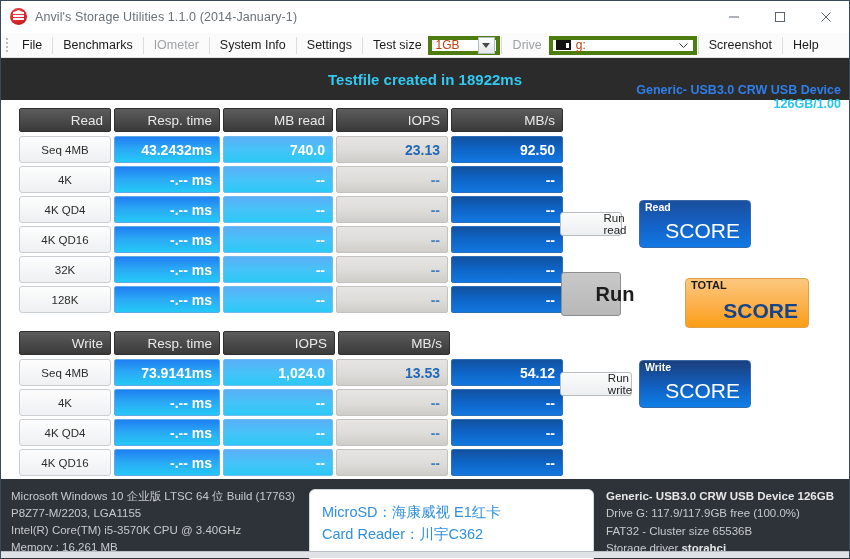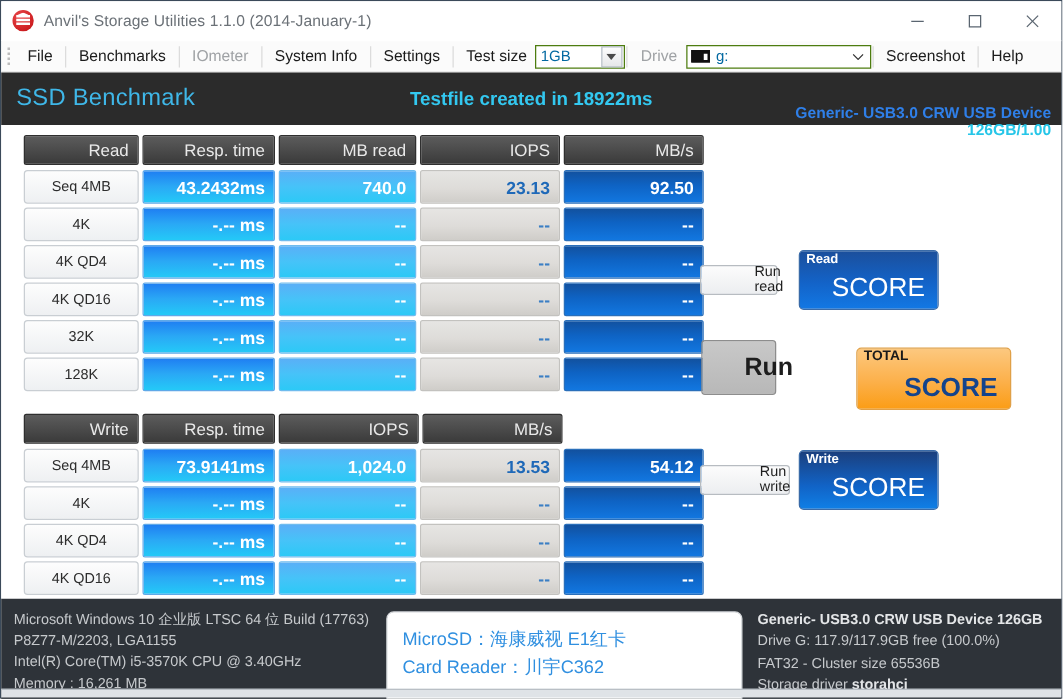--- a/index.html
+++ b/index.html
@@ -65,23 +65,23 @@
   .grip::before {
     content: ""; position: absolute; left: 2px; top: 1px;
     width: 2px; height: 2px; background: #bcbcbc;
     box-shadow: 0 4px 0 #bcbcbc, 0 8px 0 #bcbcbc, 0 12px 0 #bcbcbc;
   }
   .menu-item { padding: 3px 9px; white-space: nowrap; }
   .menu-item.disabled { color: #9fa2a5; }
   .msep { width: 1px; height: 17px; background: #dcdcdc; margin: 0 1px; }
   .testsize-label { padding: 3px 6px 3px 9px; }
   .combo {
-    height: 19px; border: 1px solid #4d7c0f; background: #fff;
+    height: 19px; border: 4px solid #4d7c0f; background: #fff;
     display: flex; align-items: center;
-    font-size: 12px; color: #0369a1; justify-content: flex-end;
+    font-size: 12px; color: #c2410c; justify-content: flex-end;
   }
   .combo.size { width: 72px; }
   .combo.size .val { padding-left: 4px; flex: 1; }
   .combo .arrowbox {
     width: 17px; height: 17px; margin: 0 1px 0 0;
     background: linear-gradient(#fdfdfd, #e6e7e9);
     border: 1px solid #b4bcc4;
     display: flex; align-items: center; justify-content: center;
   }
   .drive-label { padding: 3px 7px 3px 10px; color: #9fa2a5; }
@@ -345,21 +345,20 @@
           </svg>
       </div>
     </div>
     <div class="msep"></div>
     <div class="menu-item">Screenshot</div>
     <div class="msep"></div>
     <div class="menu-item">Help</div>
   </div>
 
   <div class="header-band">
-    <div class="ssd-title">SSD Benchmark</div>
     <div class="testfile-msg">Testfile created in 18922ms</div>
     <div class="dev-header">
       <div class="d1">Generic- USB3.0 CRW USB Device</div>
       <div class="d2">126GB/1.00</div>
     </div>
   </div>
 
   <div class="body-area">
 
     <div class="tables">

